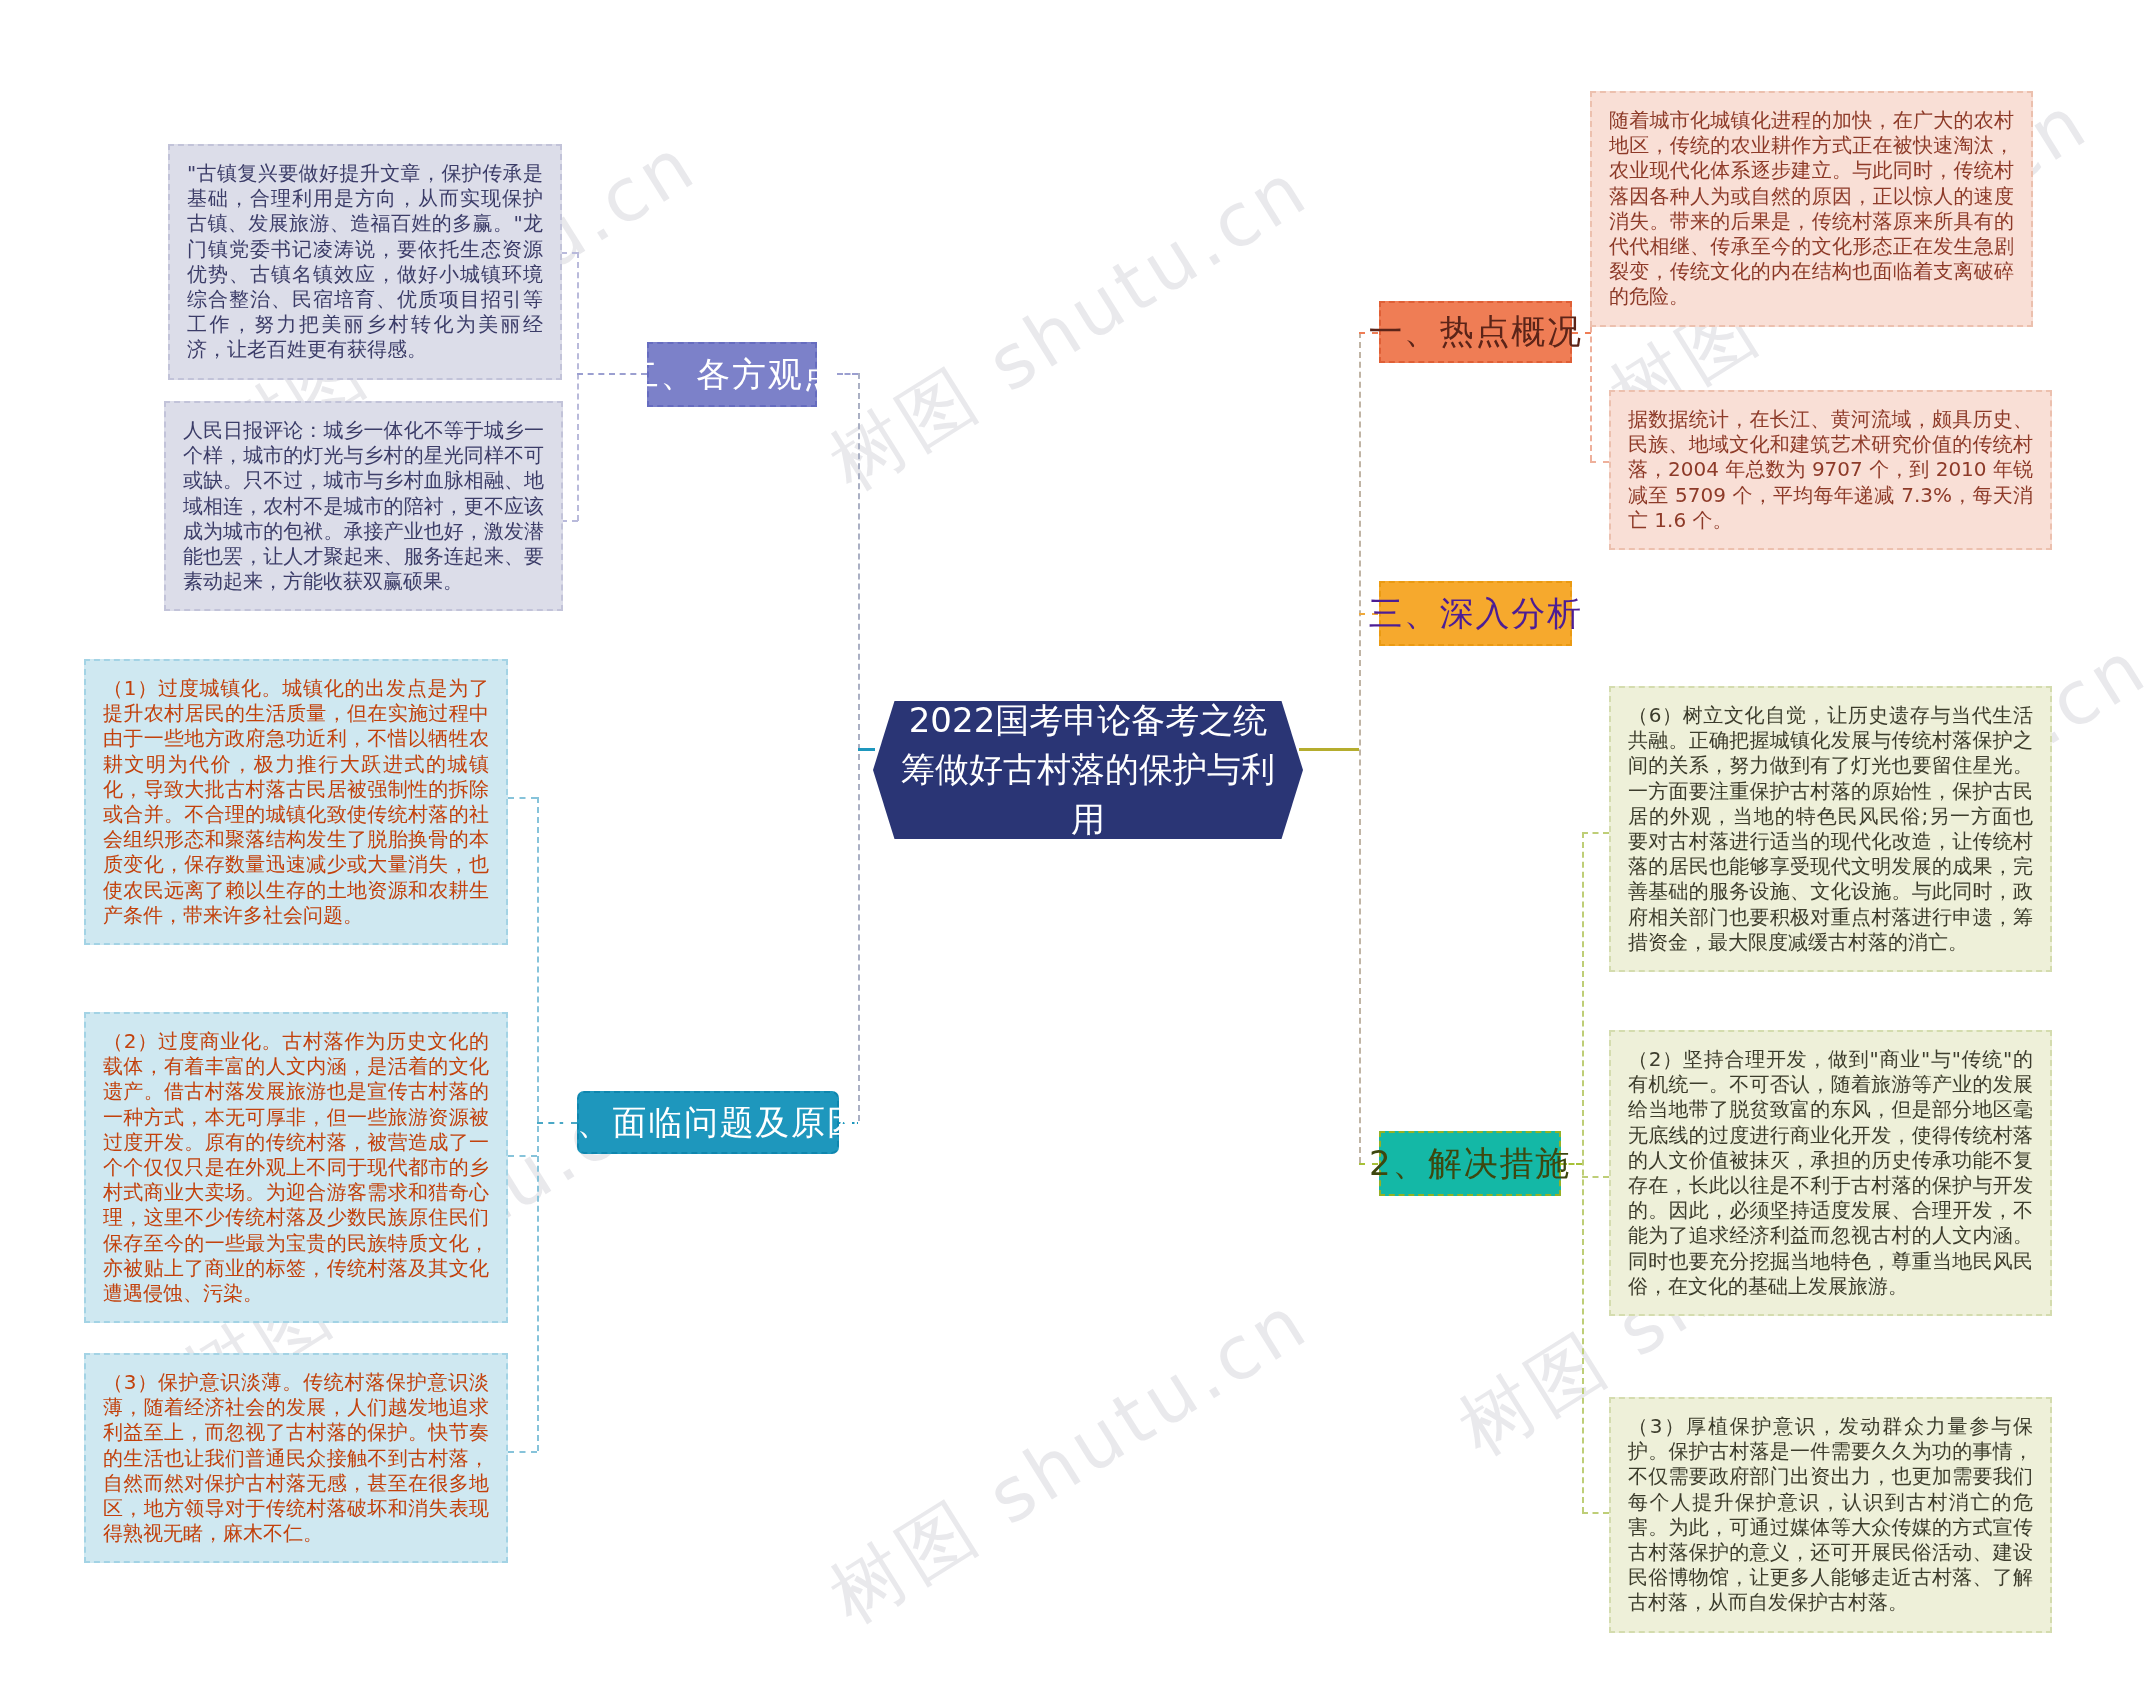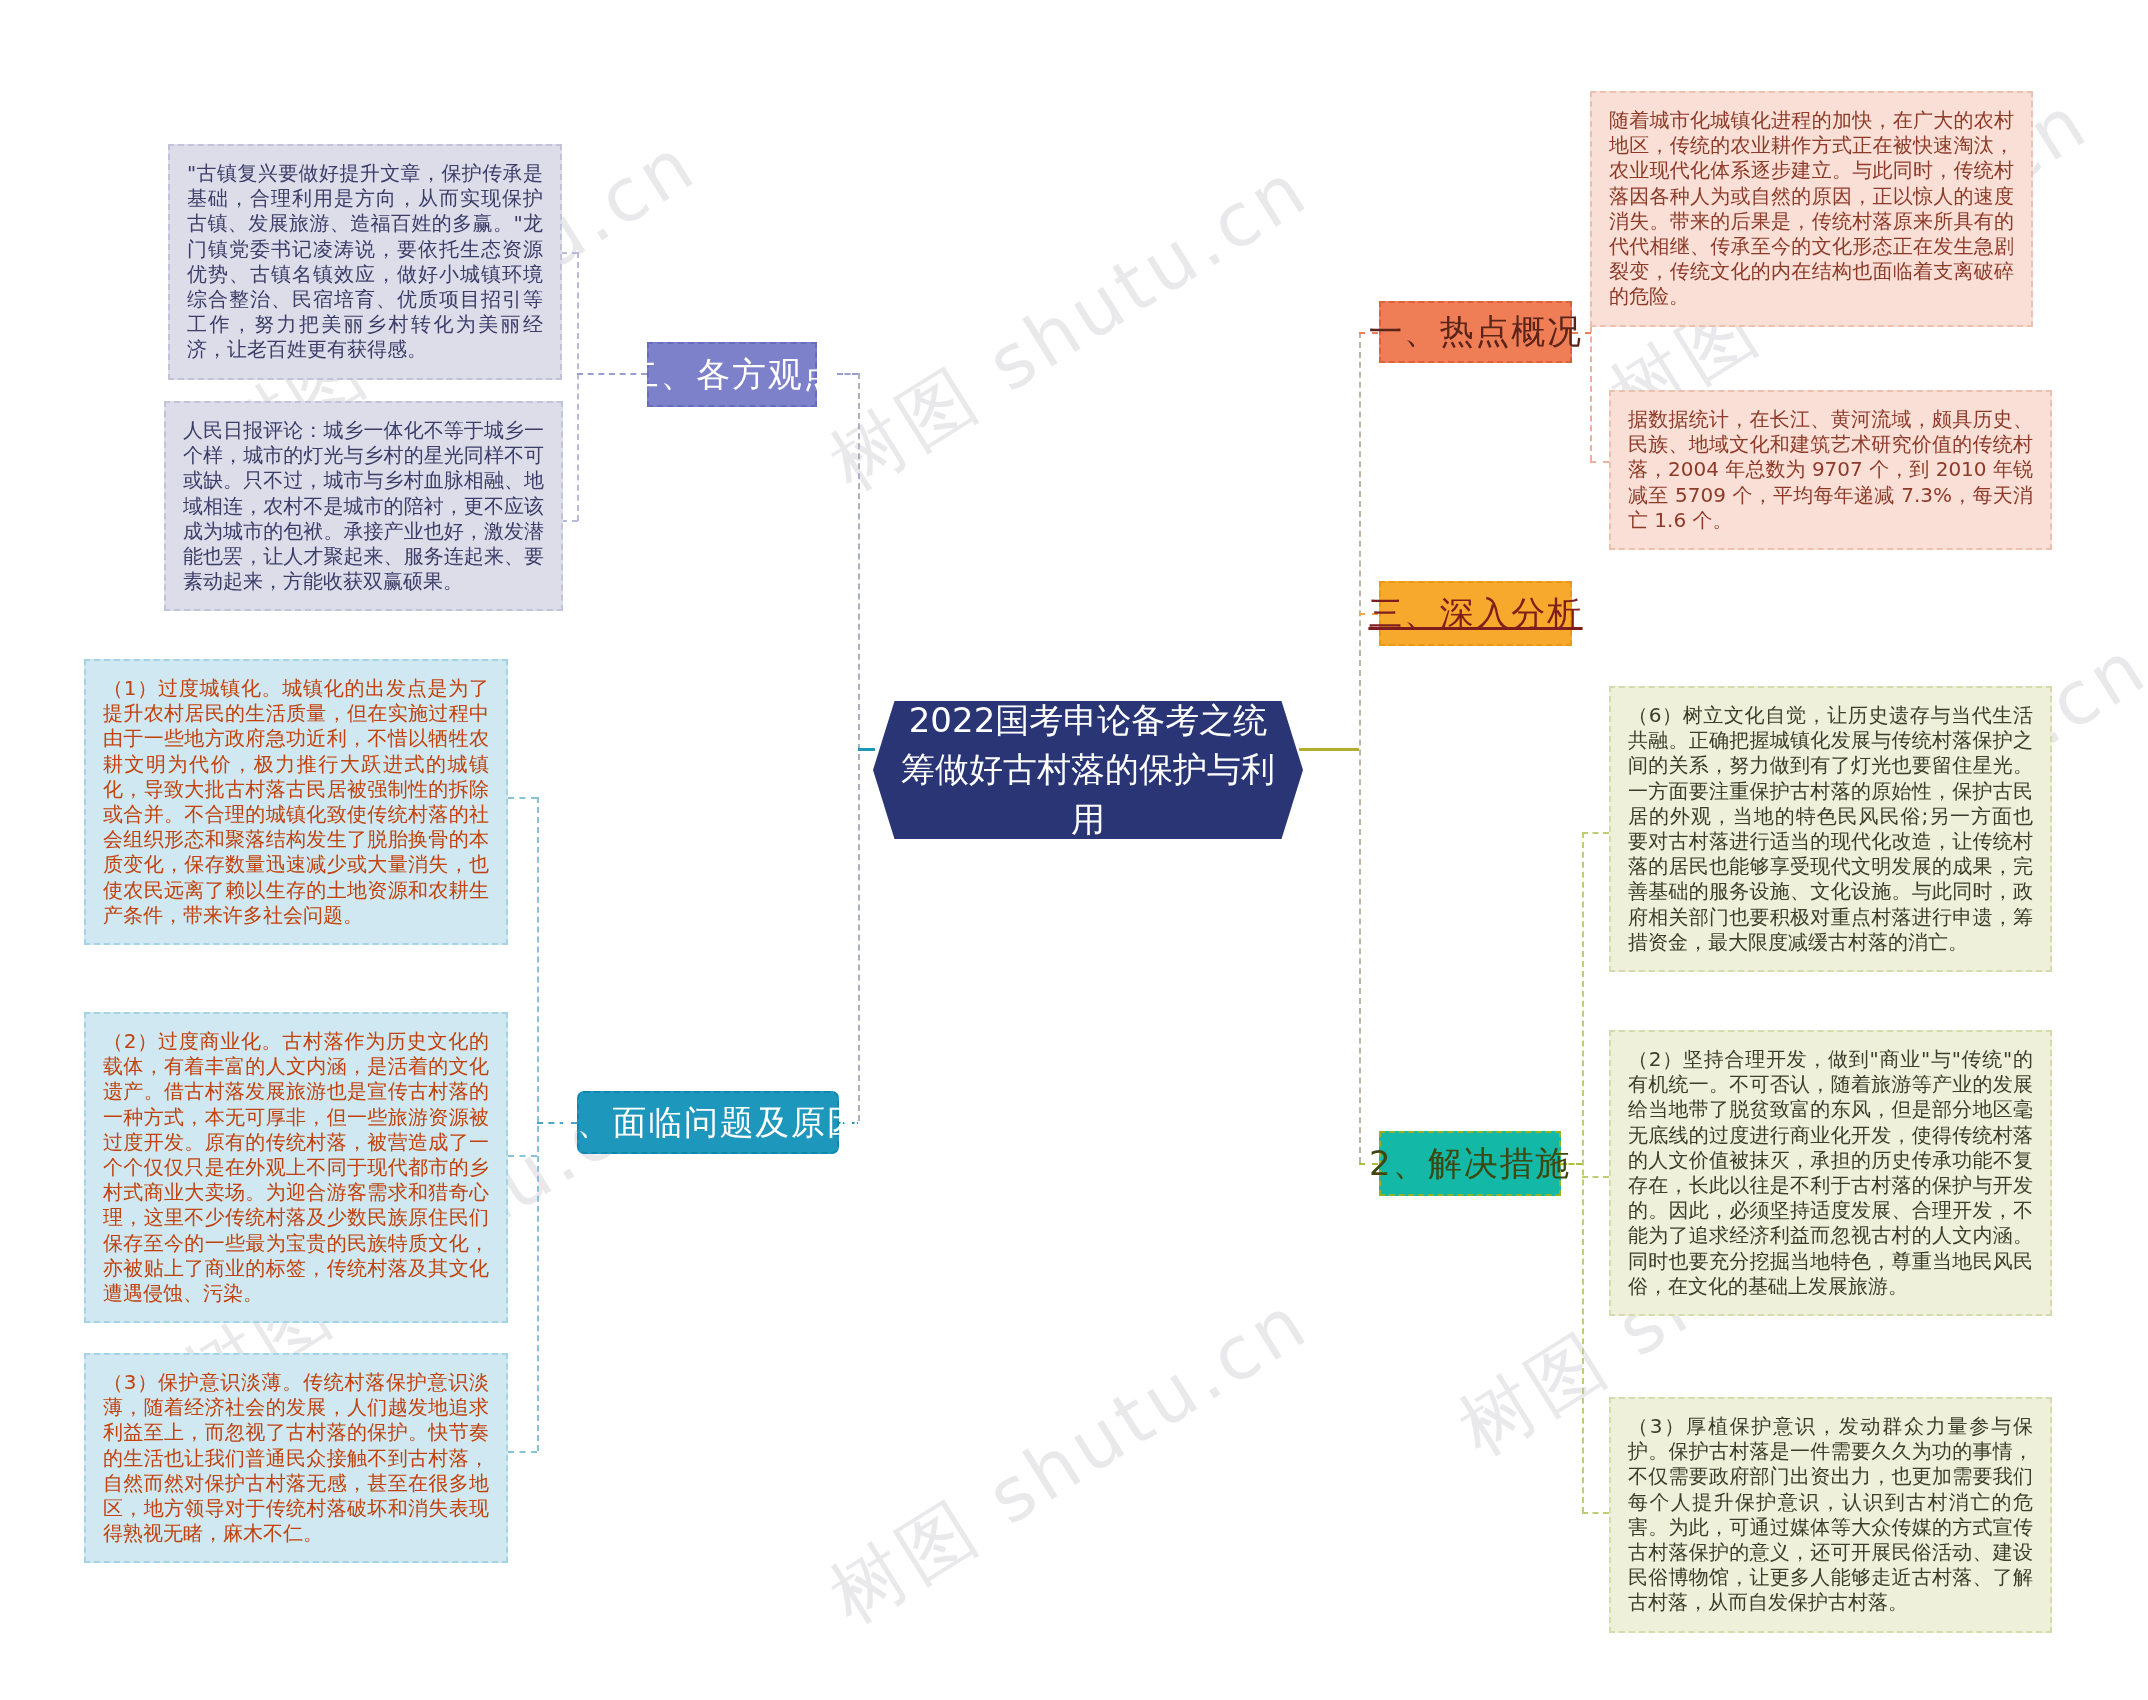--- a/index.html
+++ b/index.html
@@ -16,21 +16,21 @@
   .note.cyan{background:#cfe8f1;border-color:#a3d3e5;color:#c2410c;}
   .note.pink{background:#f9dfd6;border-color:#ecc0ae;color:#8d3a28;}
   .note.olive{background:#eef0d9;border-color:#d4dcae;color:#3c3c2c;}
   .node{
     position:absolute;box-sizing:border-box;display:flex;align-items:center;justify-content:center;
     border:2.5px dashed transparent;font-size:34px;letter-spacing:1.7px;white-space:nowrap;
   }
   .node.purple{background:#7c81c9;border-color:#666cc0;color:#ffffff;}
   .node.teal{background:#1e97bd;border-color:#0f86ae;color:#ffffff;}
   .node.coral{background:#ef7d55;border-color:#df5f36;color:#5b2418;}
-  .node.amber{background:#f6a92d;border-color:#ea9a12;color:#7f1d1d;text-decoration:underline;}
+  .node.amber{background:#f6a92d;border-color:#ea9a12;color:#4c1d95;}
   .node.green{background:#14b8a6;border-color:#95b124;color:#3d470f;align-items:center;}
   .center-node{
     position:absolute;left:873px;top:681px;width:430px;height:138px;
     background:#2a3575;color:#ffffff;display:flex;align-items:center;justify-content:center;
     text-align:center;font-size:34px;line-height:1.45;padding:0 23.5px;box-sizing:border-box;
     clip-path:polygon(0 50%,5% 0,95% 0,100% 50%,95% 100%,5% 100%);
     margin-top:20px;
   }
   .hline{position:absolute;height:0;border-top:2.5px dashed #aab;}
   .vline{position:absolute;width:0;border-left:2.5px dashed #aab;}

